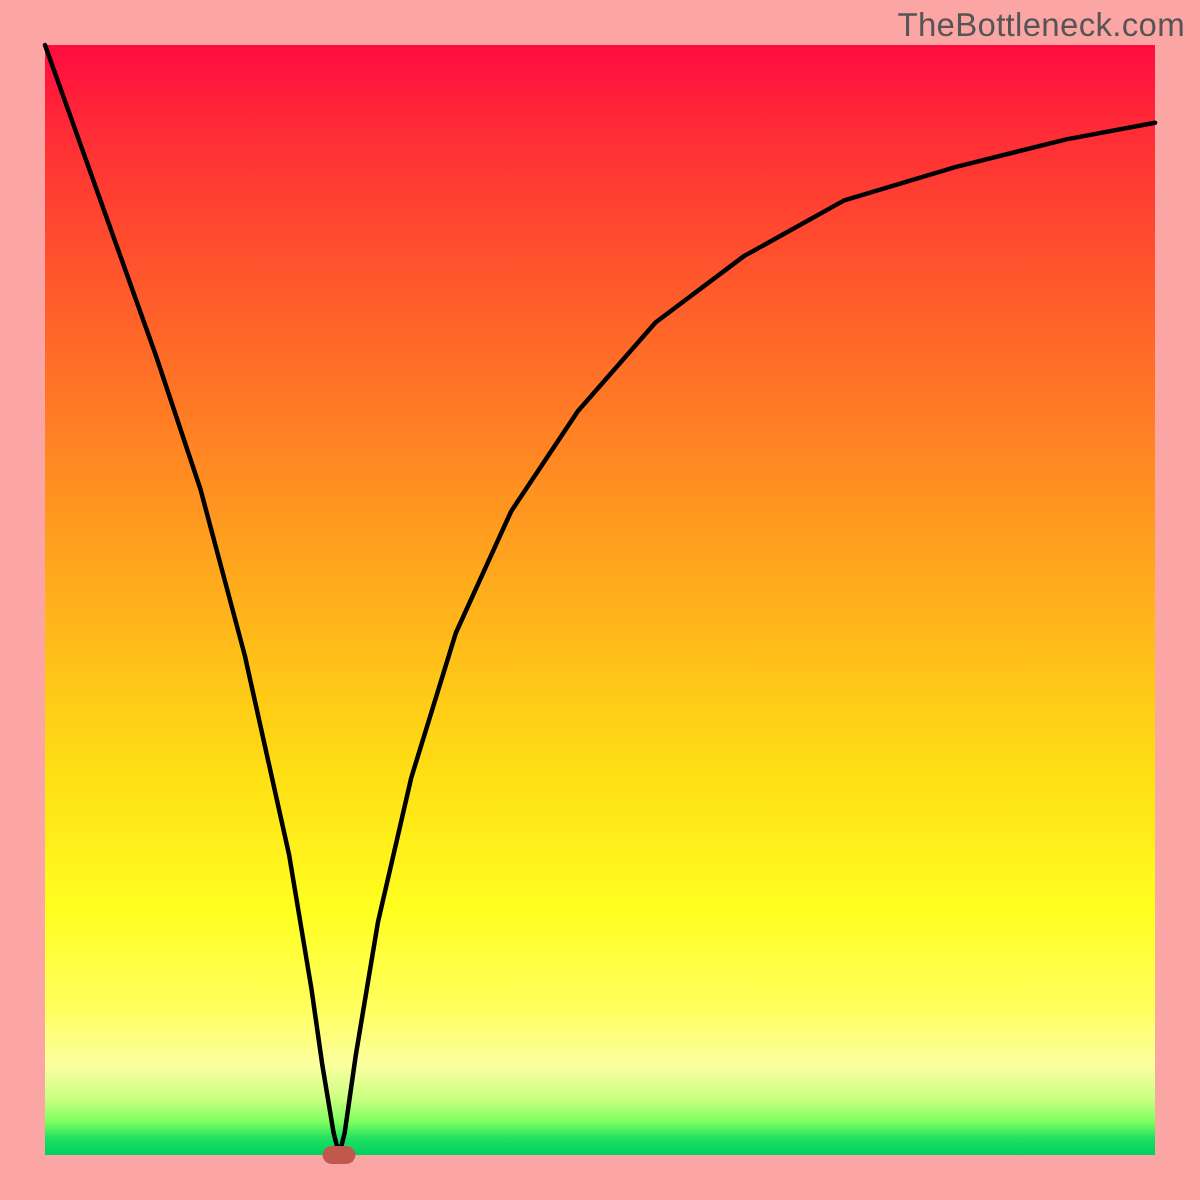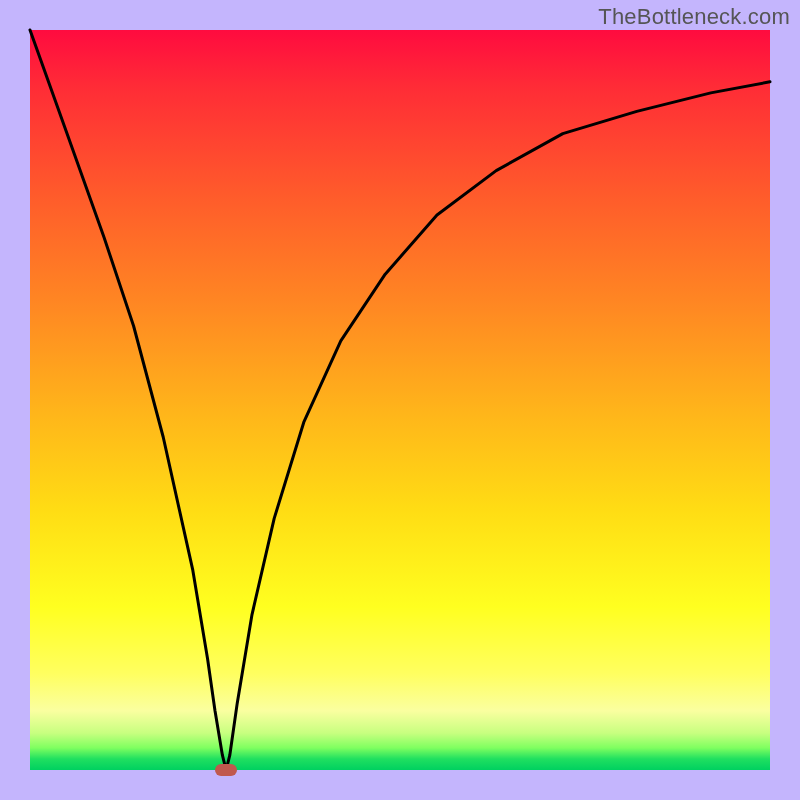--- a/index.html
+++ b/index.html
@@ -7,21 +7,21 @@
     padding: 0;
     width: 800px;
     height: 800px;
     background: #000;
     font-family: Arial, Helvetica, sans-serif;
   }
   .frame {
     position: relative;
     width: 800px;
     height: 800px;
-    background: #c4b5fd;
+    background: #fca5a5;
   }
   .plot-area {
     position: absolute;
     left: 30px;
     top: 30px;
     width: 740px;
     height: 740px;
     
     background: linear-gradient(to bottom,
       #ff0b3f 0%,

